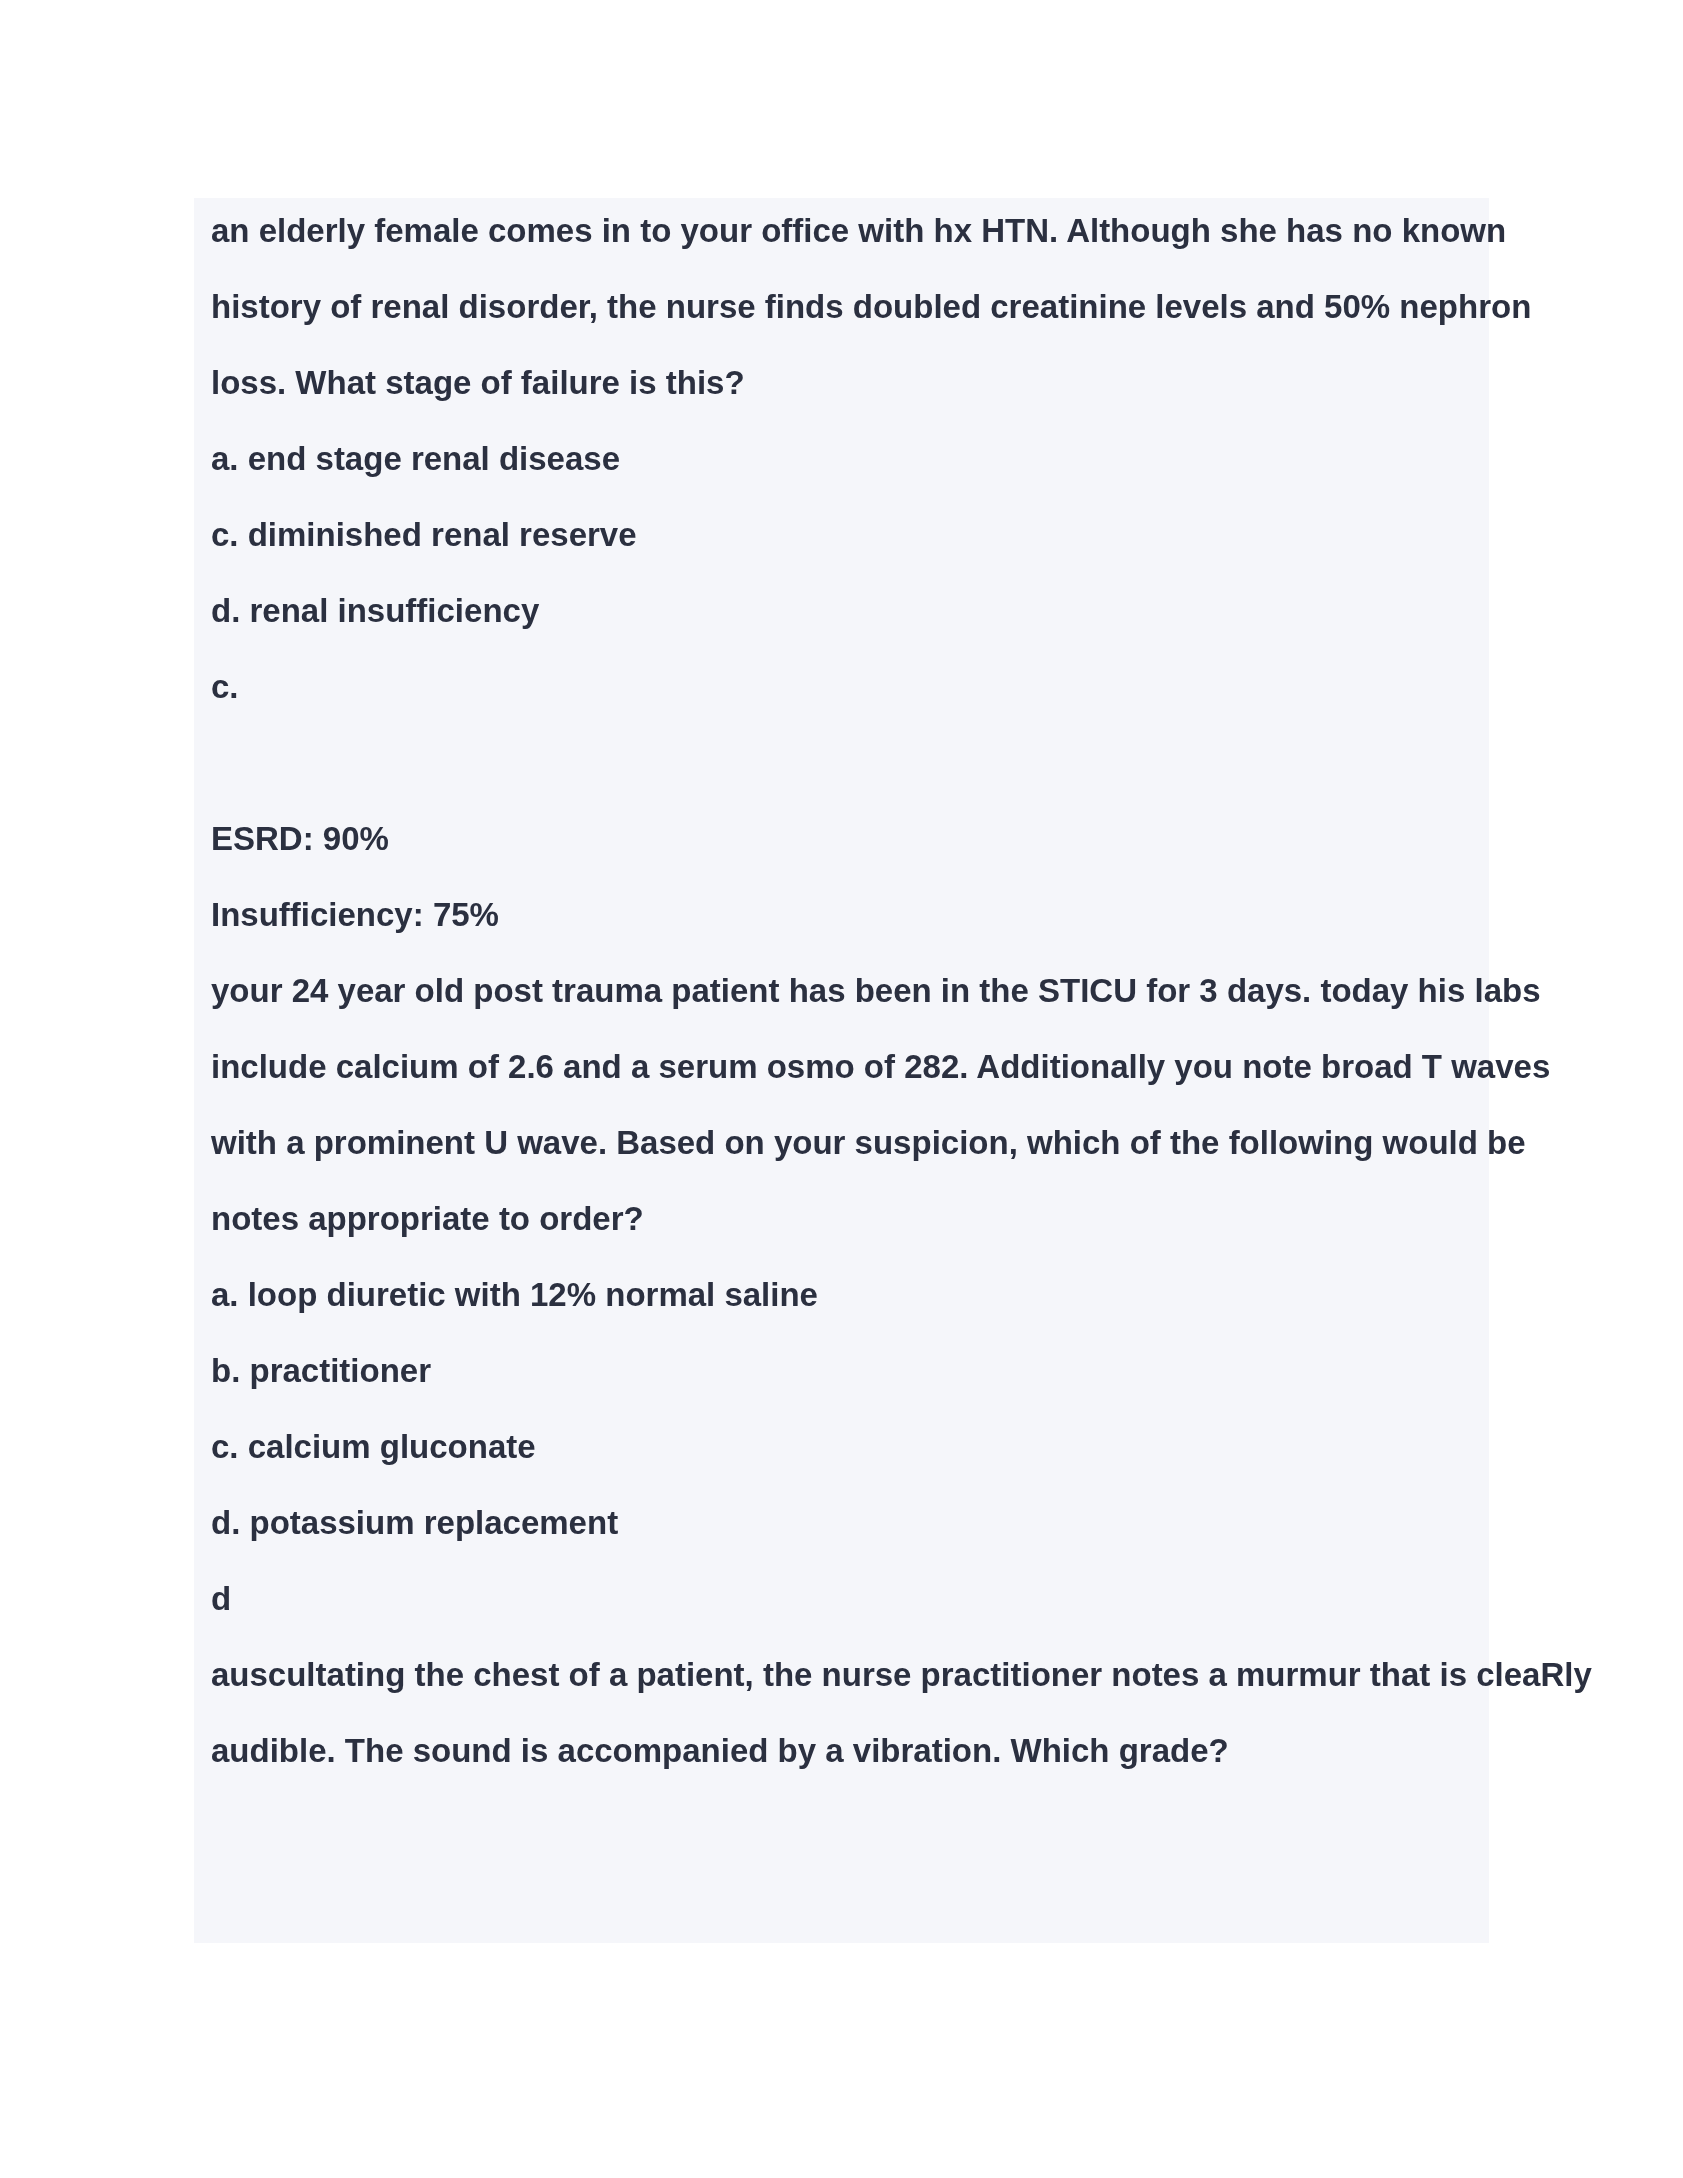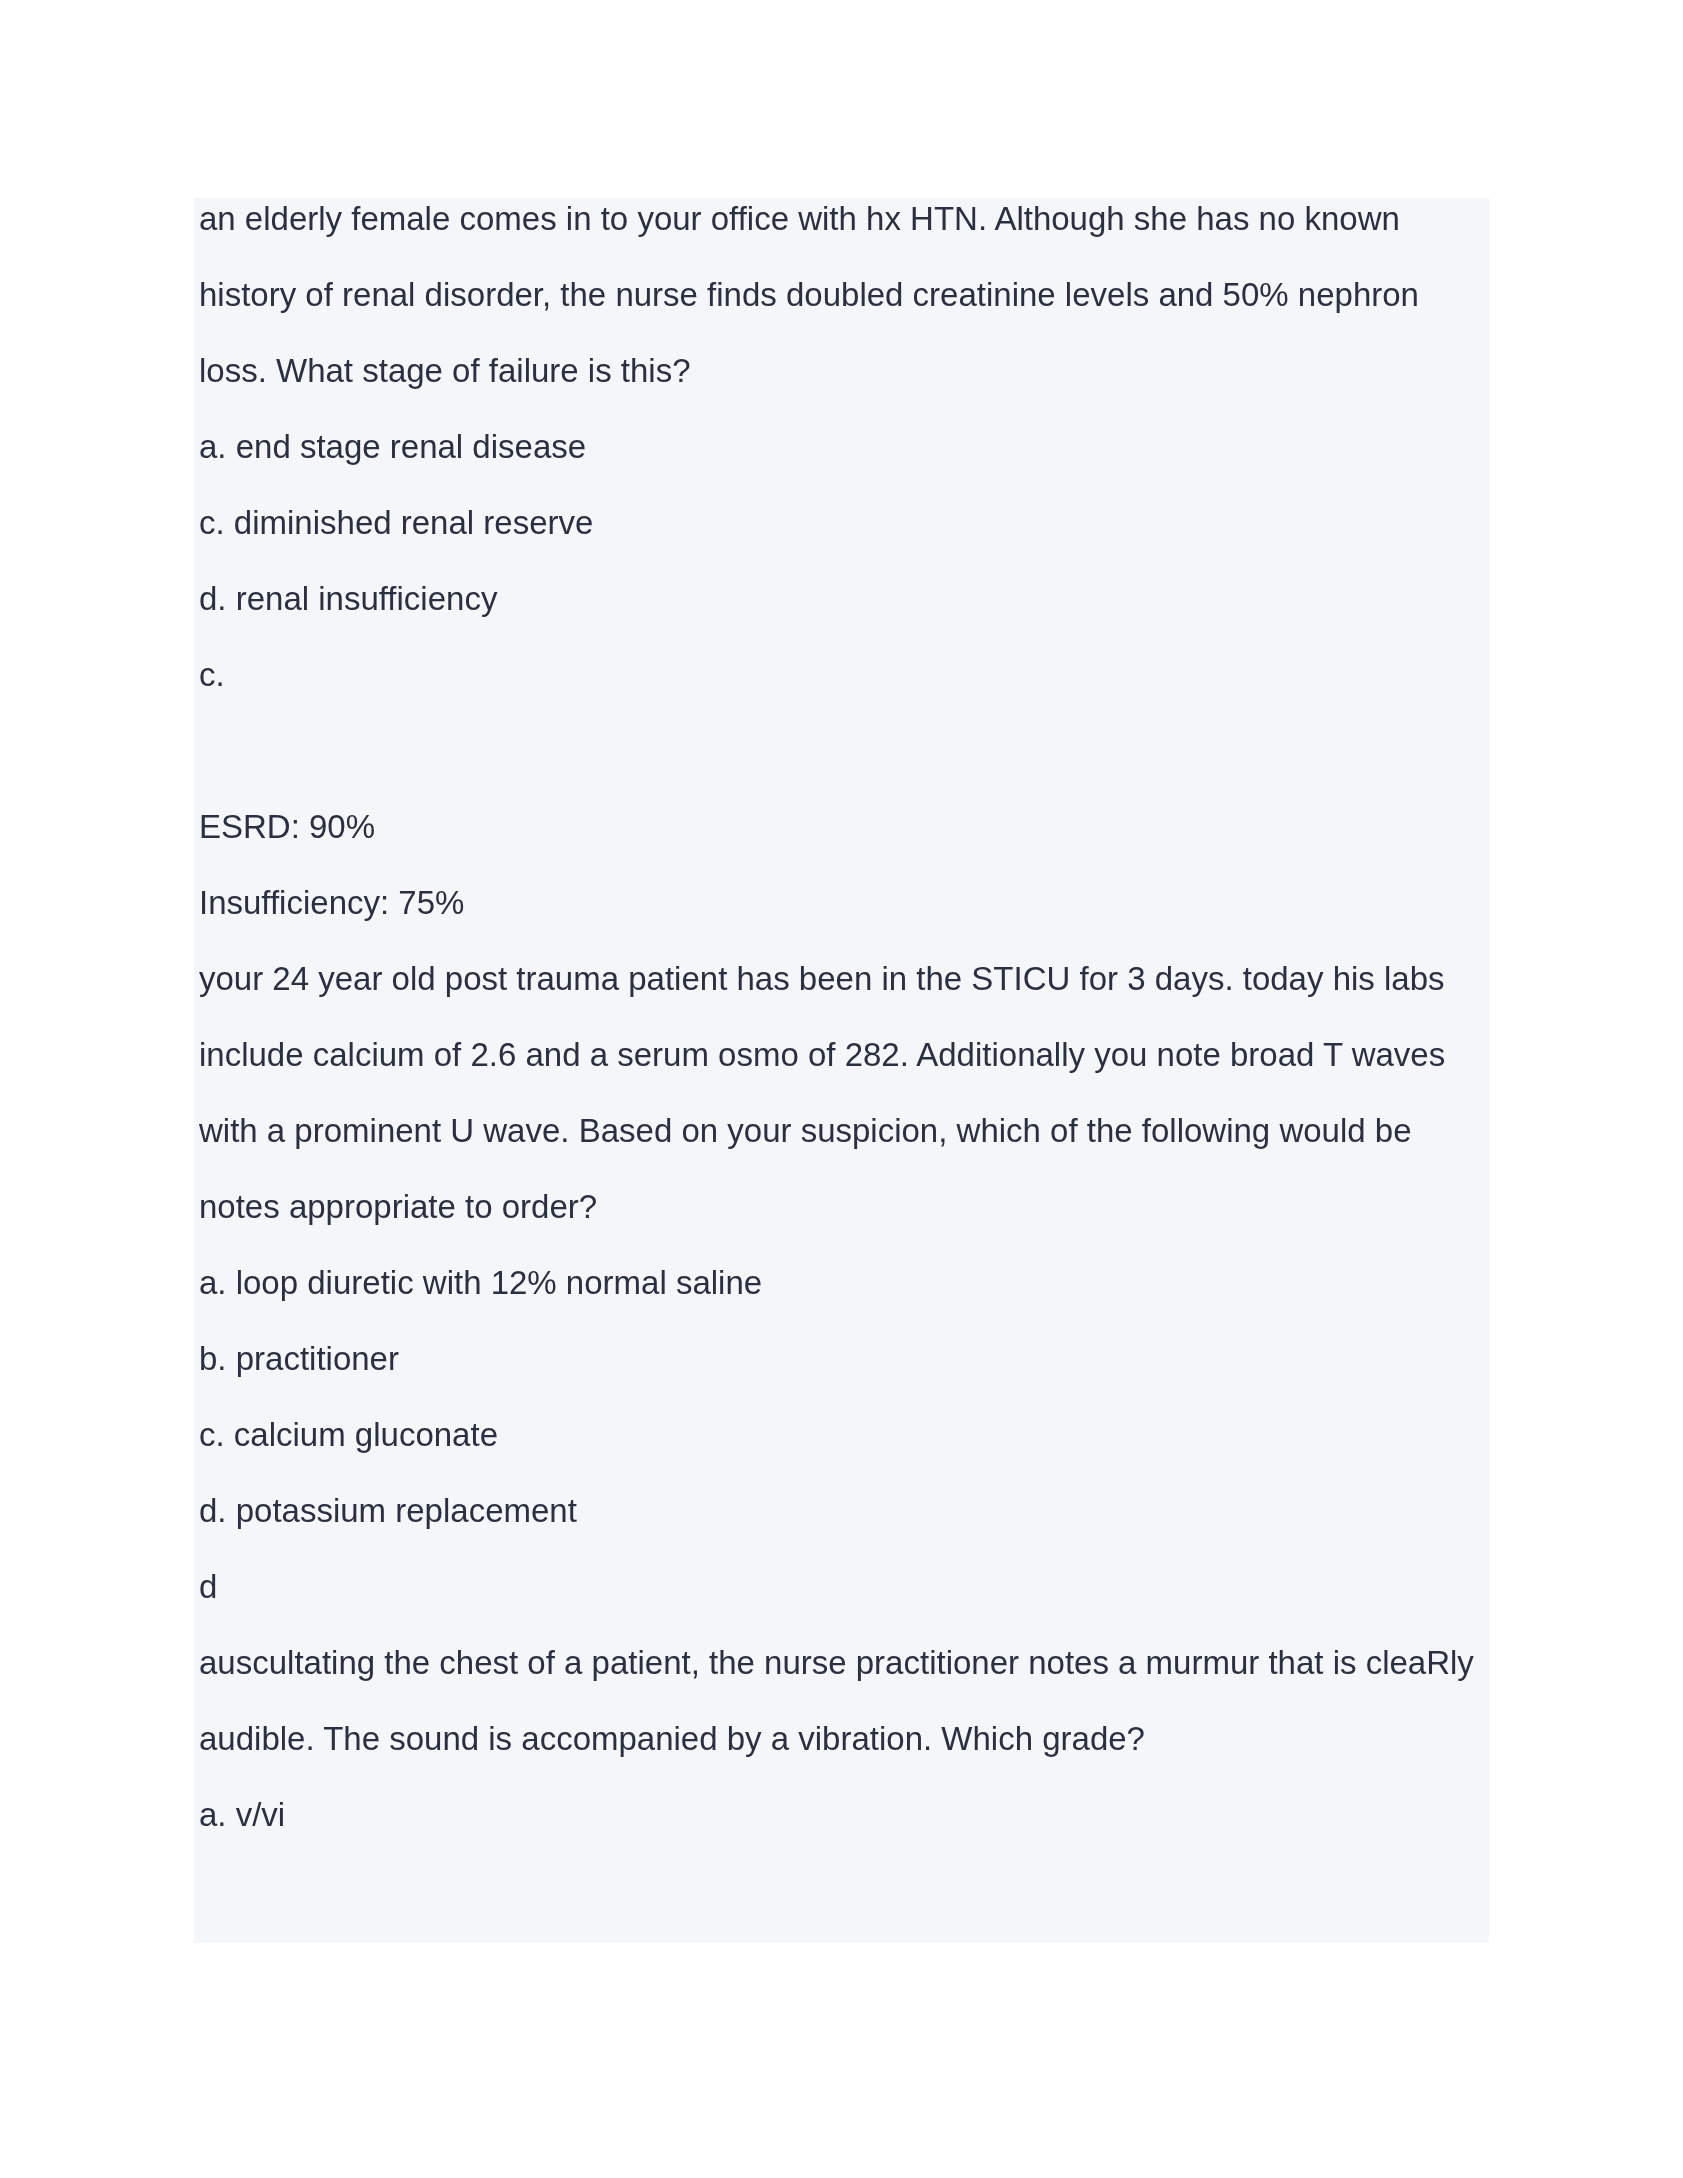--- a/index.html
+++ b/index.html
@@ -20,23 +20,24 @@
       top: 198px;
       width: 1295px;
       height: 1745px;
       background: #f5f6fa;
     }
     .lines {
       position: absolute;
       left: 199px;
       top: 181px;
       width: 1307px;
-      margin: 0;
+      margin: 12px;
       padding: 0;
       list-style: none;
+      font-weight: bold;
     }
     .line {
       height: 76px;
       line-height: 76px;
       font-size: 33px;
       color: #2b3040;
       white-space: nowrap;
     }
   </style>
 </head>
@@ -59,15 +60,14 @@
   <div class="line">include calcium of 2.6 and a serum osmo of 282. Additionally you note broad T waves</div>
   <div class="line">with a prominent U wave. Based on your suspicion, which of the following would be</div>
   <div class="line">notes appropriate to order?</div>
   <div class="line">a. loop diuretic with 12% normal saline</div>
   <div class="line">b. practitioner</div>
   <div class="line">c. calcium gluconate</div>
   <div class="line">d. potassium replacement</div>
   <div class="line">d</div>
   <div class="line">auscultating the chest of a patient, the nurse practitioner notes a murmur that is cleaRly</div>
   <div class="line">audible. The sound is accompanied by a vibration. Which grade?</div>
-  <div class="line">a. v/vi</div>
 </div>
 
 
 </body></html>

